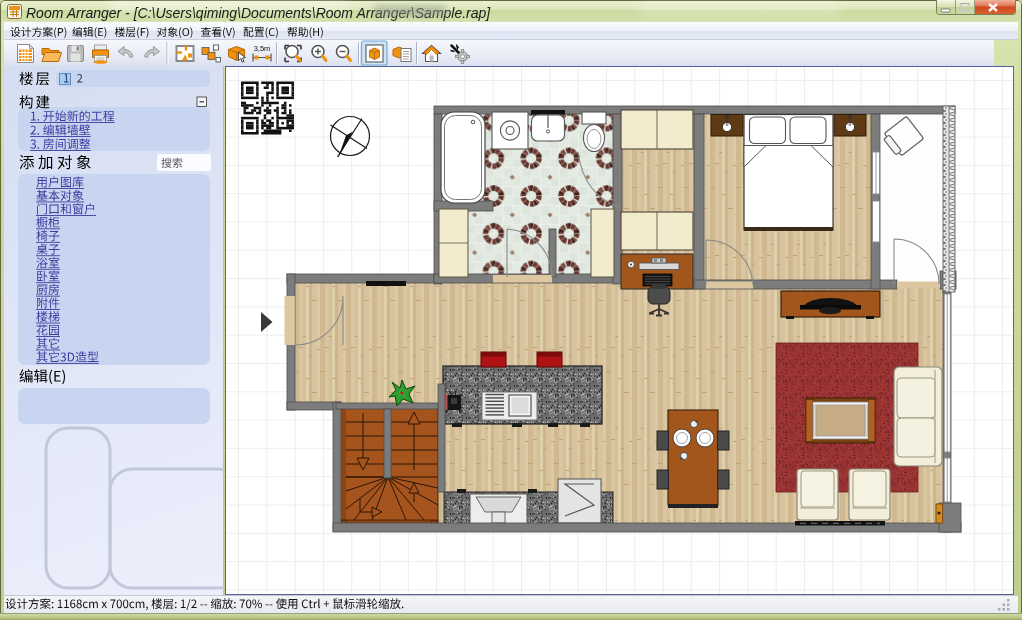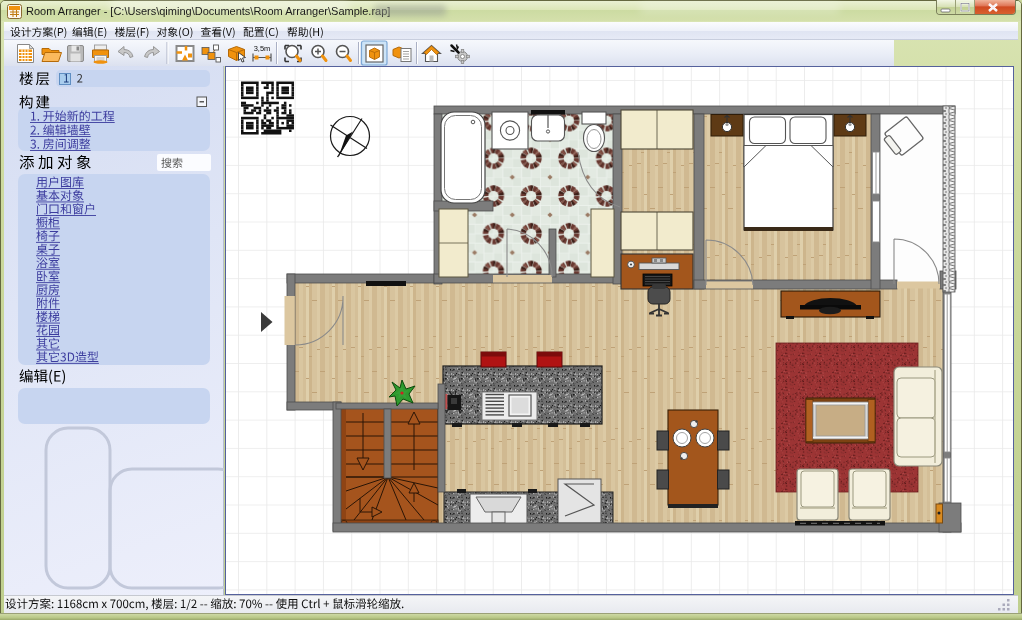--- a/index.html
+++ b/index.html
@@ -9,39 +9,39 @@
 <div class="abs" style="left:0;top:0;width:1022px;height:620px;background:linear-gradient(180deg,#dae5b4 0%,#cdda9f 30%,#bfcf8e 100%);border:1px solid #64683f;border-radius:5px 5px 0 0;"></div>
 <div class="abs" style="left:1px;top:1px;width:1020px;height:20px;border-radius:4px 4px 0 0;background:linear-gradient(180deg,#e9f0d2 0%,#dbe6b6 45%,#ccdba2 46%,#d4e0ab 100%);"></div>
 <div class="abs" style="left:110px;top:2px;width:240px;height:9px;border-radius:8px;background:rgba(255,255,255,0.5);filter:blur(4px);"></div>
 <div class="abs" style="left:640px;top:4px;width:200px;height:8px;border-radius:8px;background:rgba(255,255,255,0.35);filter:blur(5px);"></div>
 
 <svg class="abs" style="left:7px;top:4px" width="15" height="15">
     <rect x="0.5" y="0.5" width="14" height="14" rx="2" fill="#fdf6ec" stroke="#8a6a30"></rect>
     <rect x="2" y="2" width="11" height="4" fill="#f0920e"></rect>
     <path d="M3,8 h9 M3,10.5 h9 M6,6 v7 M9.5,6 v7" stroke="#c07a10" stroke-width="1"></path>
   </svg>
-<div class="abs" style="left:26px;top:5px;font-size:11px;color:#1a1a1a;">Room Arranger - [C:\Users\qiming\Documents\Room Arranger\Sample.rap]</div>
+<div class="abs" style="left:26px;top:5px;font-size:14px;color:#1a1a1a;font-style:italic;">Room Arranger - [C:\Users\qiming\Documents\Room Arranger\Sample.rap]</div>
 <div class="abs" style="left:374px;top:5px;width:72px;height:11px;background:#9aa095;opacity:0.55;filter:blur(3px);border-radius:3px;"></div>
 
 <div class="abs" style="left:936px;top:0;width:80px;height:15px;border-radius:0 0 4px 4px;overflow:hidden;border:1px solid #7a7f5a;border-top:none;display:flex;">
  <div style="width:19px;height:100%;background:linear-gradient(180deg,#f2f6e4,#d6e0b4 50%,#c3d194 51%,#cdd9a4);border-right:1px solid #9aa077;"></div>
  <div style="width:19px;height:100%;background:linear-gradient(180deg,#f2f6e4,#d6e0b4 50%,#c3d194 51%,#cdd9a4);border-right:1px solid #9aa077;"></div>
  <div style="width:40px;height:100%;background:linear-gradient(180deg,#f0b49a,#e0795a 40%,#cf4a22 50%,#d8602e);"></div>
 </div>
 <svg class="abs" style="left:936px;top:0" width="80" height="15">
  <rect x="5" y="9" width="9" height="3" rx="1" fill="#fff" stroke="#666" stroke-width="0.8"></rect>
  <rect x="25" y="3.5" width="8" height="7.5" fill="none" stroke="#fff" stroke-width="1.6"></rect>
     <rect x="25" y="3.5" width="8" height="7.5" fill="none" stroke="#667" stroke-width="0.6"></rect>
  <path d="M53,4 L61,11 M61,4 L53,11" stroke="#fff" stroke-width="2.4"></path>
     <path d="M53,4 L61,11 M61,4 L53,11" stroke="#828" stroke-width="0.1"></path>
 </svg>
 
 <div class="abs" style="left:4px;top:22px;width:1014px;height:18px;background:linear-gradient(180deg,#fbfcfe 0%,#eef1f9 50%,#dfe4f2 51%,#e6eaf6 100%);border-bottom:1px solid #c8cede;"></div>
 
-<div class="abs" style="left:4px;top:40px;width:890px;height:26px;background:linear-gradient(180deg,#f6f8fc 0%,#e8ecf6 60%,#dce1ef 100%);">
+<div class="abs" style="left:4px;top:40px;width:990px;height:26px;background:linear-gradient(180deg,#f6f8fc 0%,#e8ecf6 60%,#dce1ef 100%);">
     <svg width="1022" height="26" style="position:absolute;left:0;top:0">
       <path d="M163,2 V24" stroke="#aab0c4" stroke-width="1"></path>
       <path d="M164,2 V24" stroke="#fff" stroke-width="1"></path>
       <path d="M272.5,2 V24" stroke="#aab0c4" stroke-width="1"></path>
       <path d="M273.5,2 V24" stroke="#fff" stroke-width="1"></path>
       <path d="M354.5,2 V24" stroke="#aab0c4" stroke-width="1"></path>
       <path d="M355.5,2 V24" stroke="#fff" stroke-width="1"></path>
       <path d="M412.5,2 V24" stroke="#aab0c4" stroke-width="1"></path>
       <path d="M413.5,2 V24" stroke="#fff" stroke-width="1"></path>
       <g transform="translate(10.5,2.5)">

